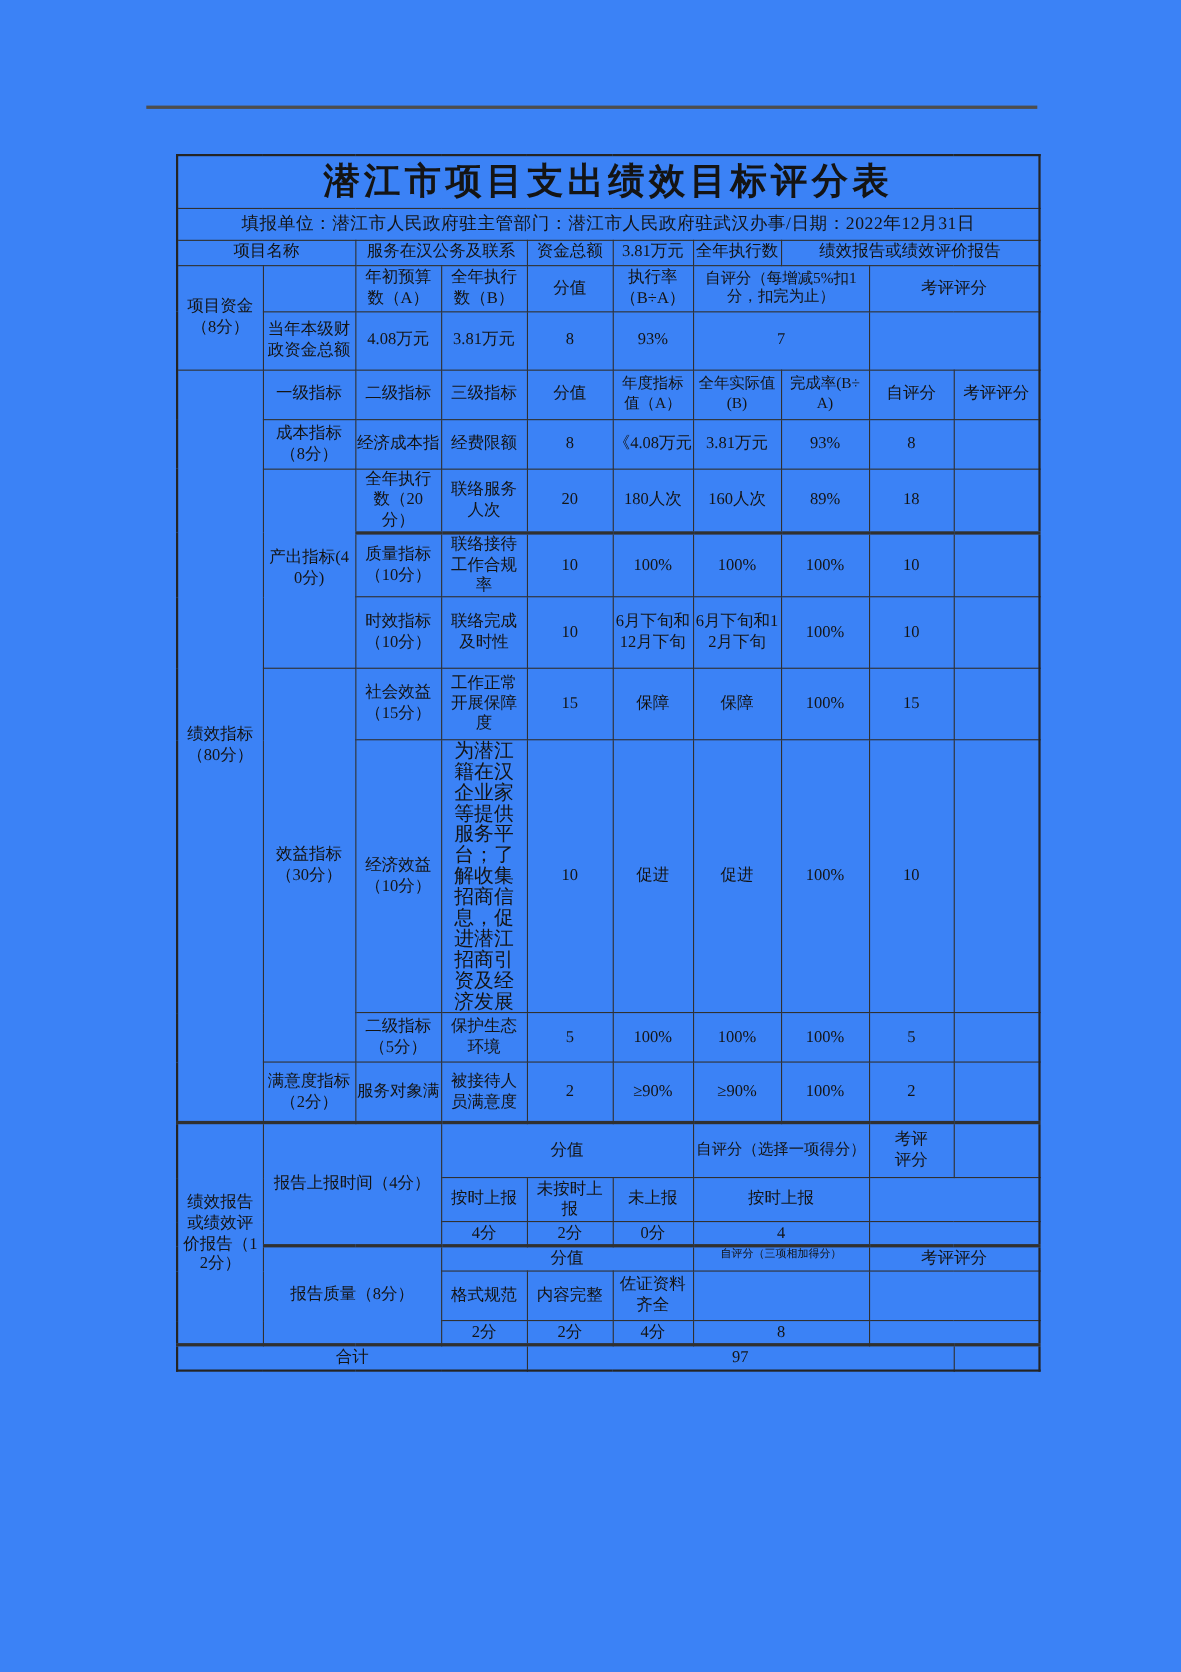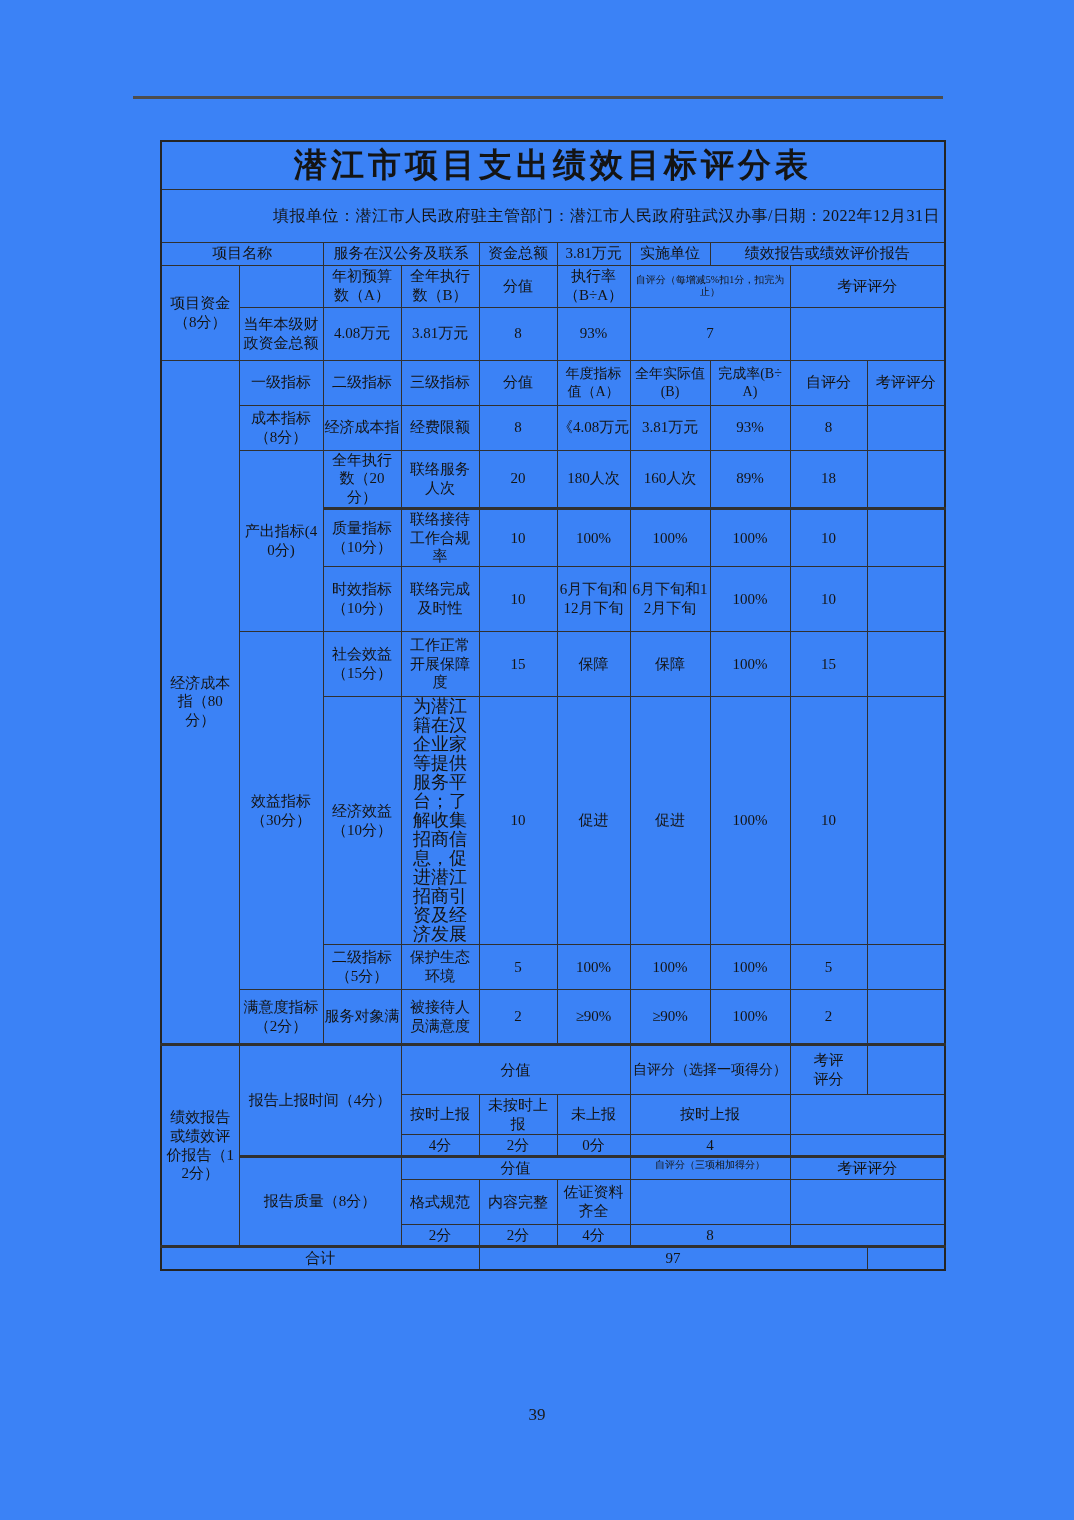--- a/index.html
+++ b/index.html
@@ -6,22 +6,22 @@
   .page{position:relative;width:1074px;height:1520px;background:#3b82f6;overflow:hidden;
         font-family:"Liberation Serif","DejaVu Serif",serif;color:#111;}
   .header-rule{position:absolute;left:133px;top:96px;width:810px;height:3px;background:#4d4d4d;}
   .score-table{position:absolute;left:160px;top:140px;width:784px;
         border-collapse:collapse;table-layout:fixed;border:2px solid #242424;}
   td{border:1px solid #303030;text-align:center;vertical-align:middle;
      font-size:15px;line-height:1.25;padding:0 2px;color:#141414;
      word-break:break-all;overflow:hidden;font-family:"Liberation Serif","DejaVu Serif",serif;}
   tr.tt td{border-top-width:3px;}
   .title-cell{font-size:33px;font-weight:bold;letter-spacing:4px;padding:2px 0;}
-  .info-cell{text-align:right;font-size:16px;white-space:nowrap;padding:16px 4px;letter-spacing:0.5px;}
-  .f13{font-size:10px;}
+  .info-cell{text-align:center;font-size:16px;white-space:nowrap;padding:4px 4px;letter-spacing:0.5px;}
+  .f13{font-size:14px;}
   .f14{font-size:14px;}
   .clip1{white-space:nowrap;padding:0;}
   .clipbox{height:21px;overflow:hidden;font-size:10px;line-height:14px;}
   .wrapnarrow{display:inline-block;width:36px;line-height:1.3;}
   .rh48{height:48px}.rh24{height:24px}.rh23{height:23px}.rh42{height:42px}
   .rh53{height:53px}.rh45{height:45px}.rh55{height:55px}.rh65{height:65px}
   .rh195{height:195px}.rh50{height:50px}.rh40{height:40px}.rh22{height:22px}
   .econ-goal{font-size:18px;line-height:19px;padding:0 4px;}
   .footer-num{position:absolute;left:0;top:1405px;width:1074px;text-align:center;
         font-size:17px;color:#1a1a1a;}
@@ -54,21 +54,21 @@
 
     <tr class="rh24">
       <td colspan="10" class="info-cell">填报单位：潜江市人民政府驻主管部门：潜江市人民政府驻武汉办事/日期：2022年12月31日</td>
     </tr>
 
     <tr class="rh23">
       <td colspan="2">项目名称</td>
       <td colspan="2">服务在汉公务及联系</td>
       <td>资金总额</td>
       <td>3.81万元</td>
-      <td>实施单位</td>
+      <td>全年执行数</td>
       <td colspan="3" class="clip1">绩效报告或绩效评价报告</td>
     </tr>
 
     <tr class="rh42">
       <td rowspan="2">项目资金（8分）</td>
       <td></td>
       <td>年初预算数（A）</td>
       <td>全年执行数（B）</td>
       <td>分值</td>
       <td>执行率（B÷A）</td>
@@ -80,21 +80,21 @@
       <td>当年本级财政资金总额</td>
       <td>4.08万元</td>
       <td>3.81万元</td>
       <td>8</td>
       <td>93%</td>
       <td colspan="2">7</td>
       <td colspan="2"></td>
     </tr>
 
     <tr class="rh45">
-      <td rowspan="9">经济成本指（80分）</td>
+      <td rowspan="9">绩效指标（80分）</td>
       <td>一级指标</td>
       <td>二级指标</td>
       <td>三级指标</td>
       <td>分值</td>
       <td class="f14">年度指标值（A）</td>
       <td class="f14">全年实际值(B)</td>
       <td class="f14">完成率(B÷A)</td>
       <td>自评分</td>
       <td>考评评分</td>
     </tr>
@@ -243,15 +243,14 @@
 
     <tr class="rh23 tt">
       <td colspan="4">合计</td>
       <td colspan="5">97</td>
       <td></td>
     </tr>
 
   </tbody>
     </table>
 
-  <div class="footer-num">39</div>
 
 </div>
 
 </body></html>

